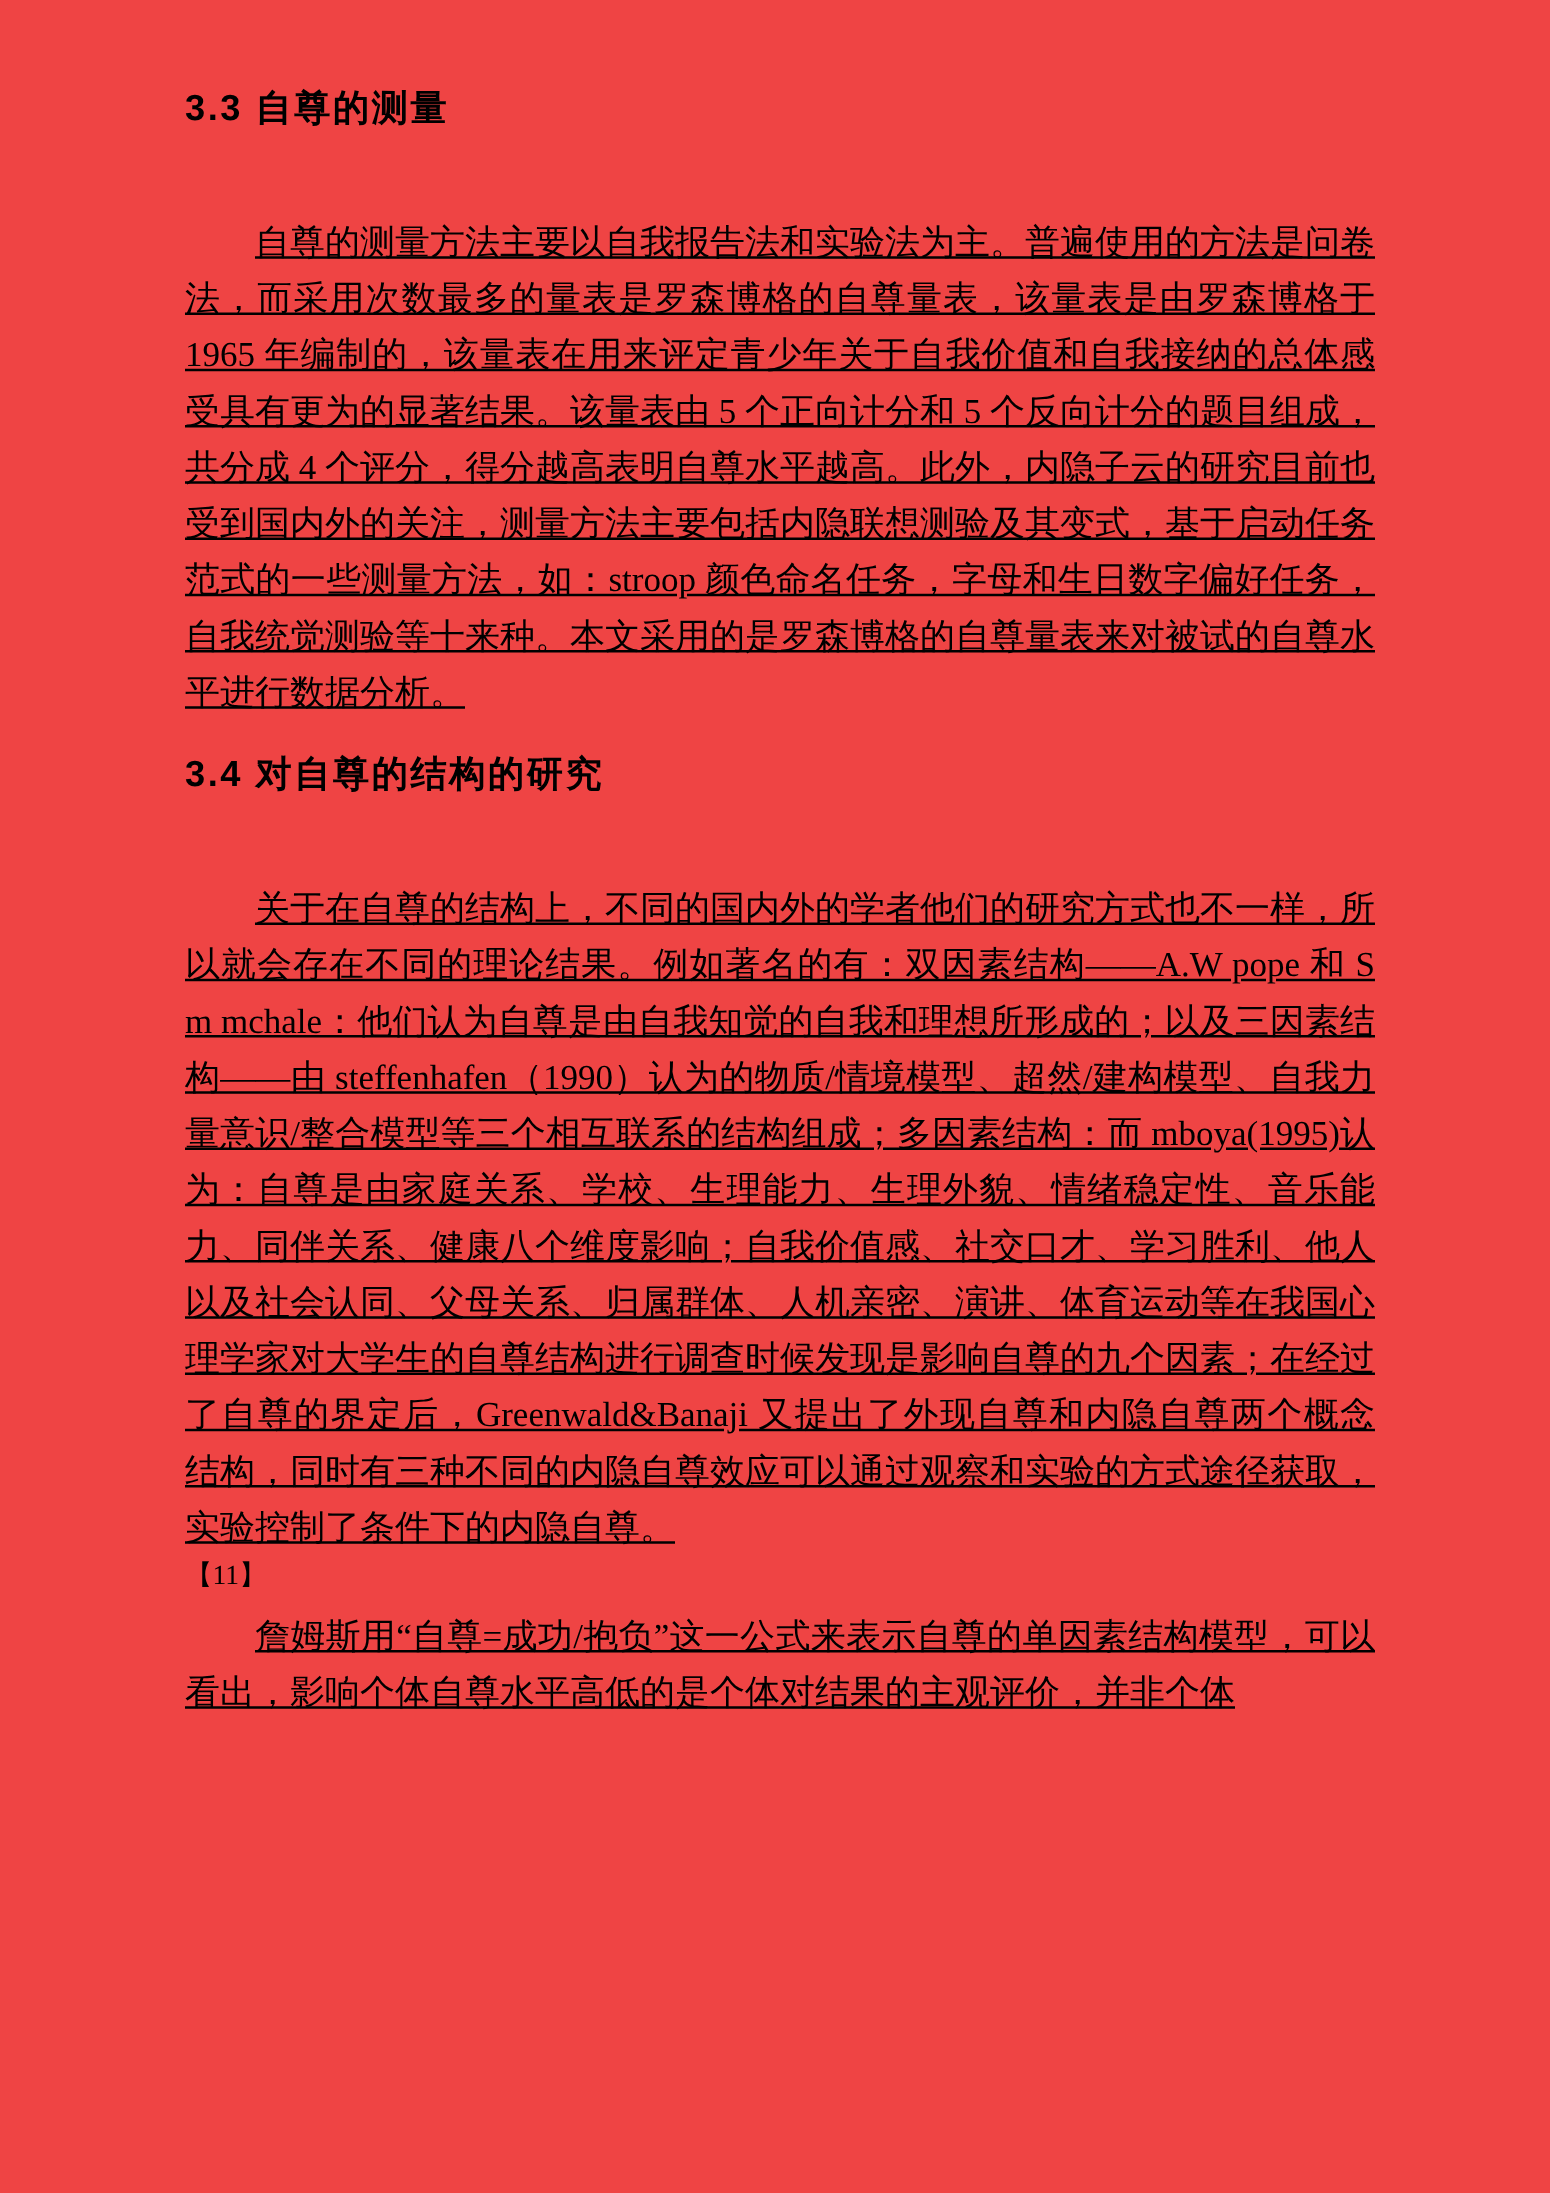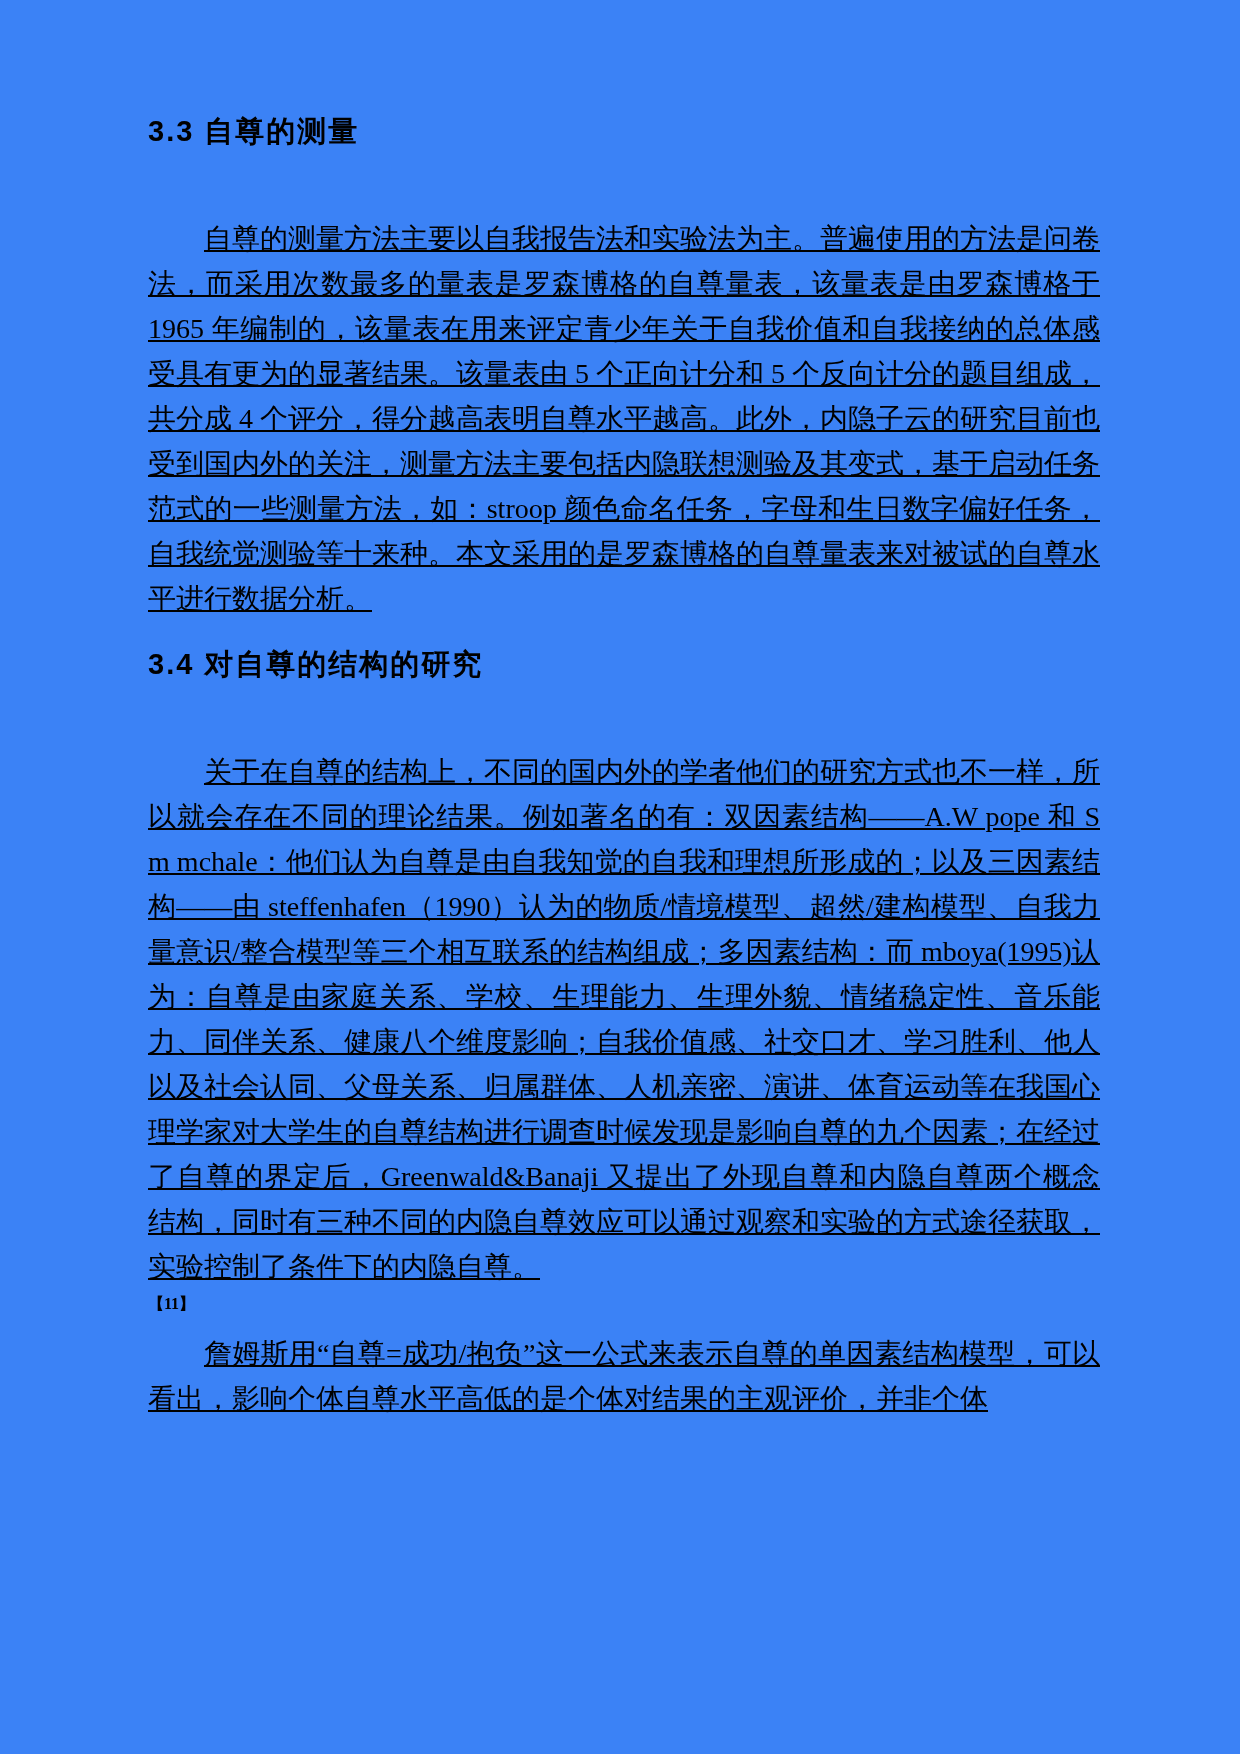--- a/index.html
+++ b/index.html
@@ -5,23 +5,23 @@
     html, body {
       margin: 0;
       padding: 0;
       background: #ffffff;
     }
     .page {
       position: relative;
       width: 1240px;
       height: 1754px;
       margin: 0 auto;
-      background: #3b82f6;
+      background: #ef4444;
       box-sizing: border-box;
-      padding: 112px 140px 0 148px;
+      padding: 68px 140px 0 148px;
       color: #000000;
       overflow: hidden;
     }
     .doc-heading {
       font-family: "Liberation Sans", "DejaVu Sans", sans-serif;
       font-size: 29px;
       font-weight: bold;
       letter-spacing: 2px;
       line-height: 38px;
       margin: 0 0 66px 0;
@@ -37,22 +37,22 @@
       text-align: justify;
       text-justify: inter-character;
       text-indent: 2em;
       margin: 0;
       color: #000000;
       word-break: break-word;
       text-decoration: underline;
     }
     .citation {
       font-family: "Liberation Serif", "DejaVu Serif", serif;
-      font-size: 16px;
-      font-weight: bold;
+      font-size: 22px;
+      font-weight: normal;
       line-height: 30px;
       margin: 0;
       text-indent: 0;
       color: #000000;
     }
     .doc-para.after-citation {
       margin-top: 12px;
     }
   </style>
 </head>

